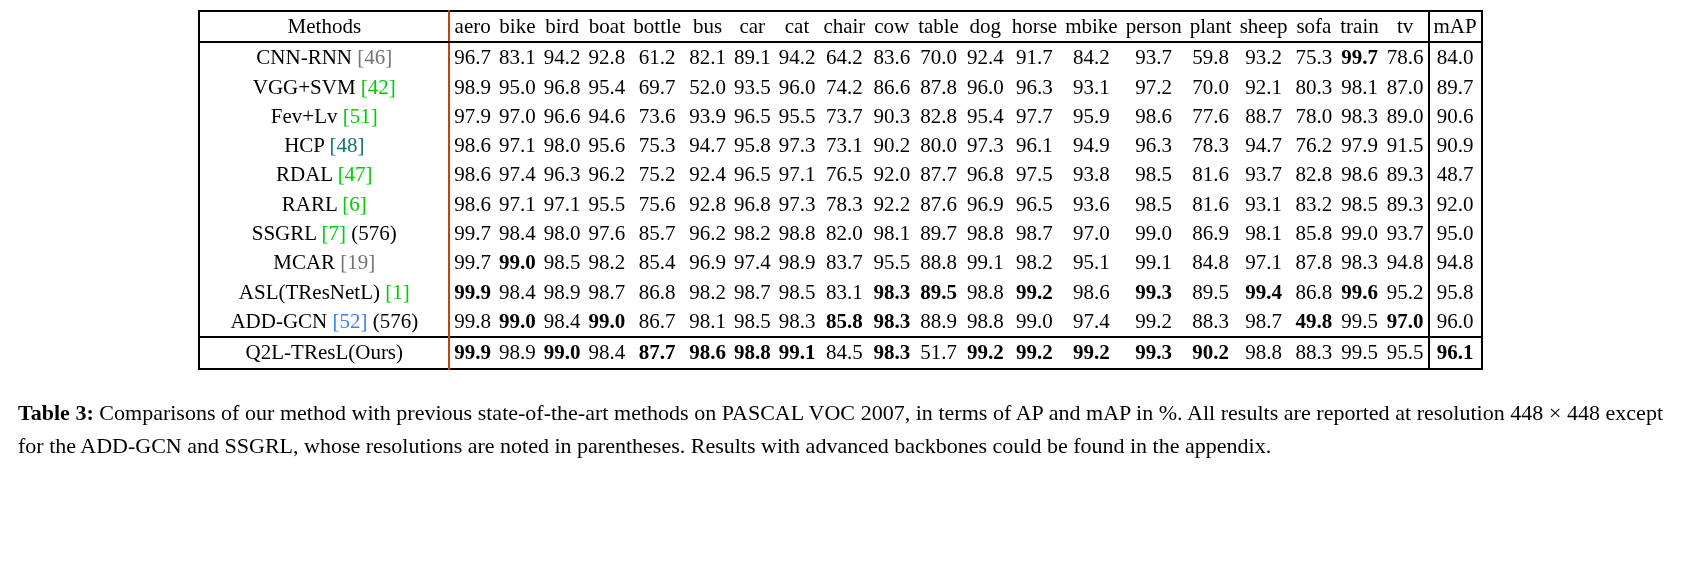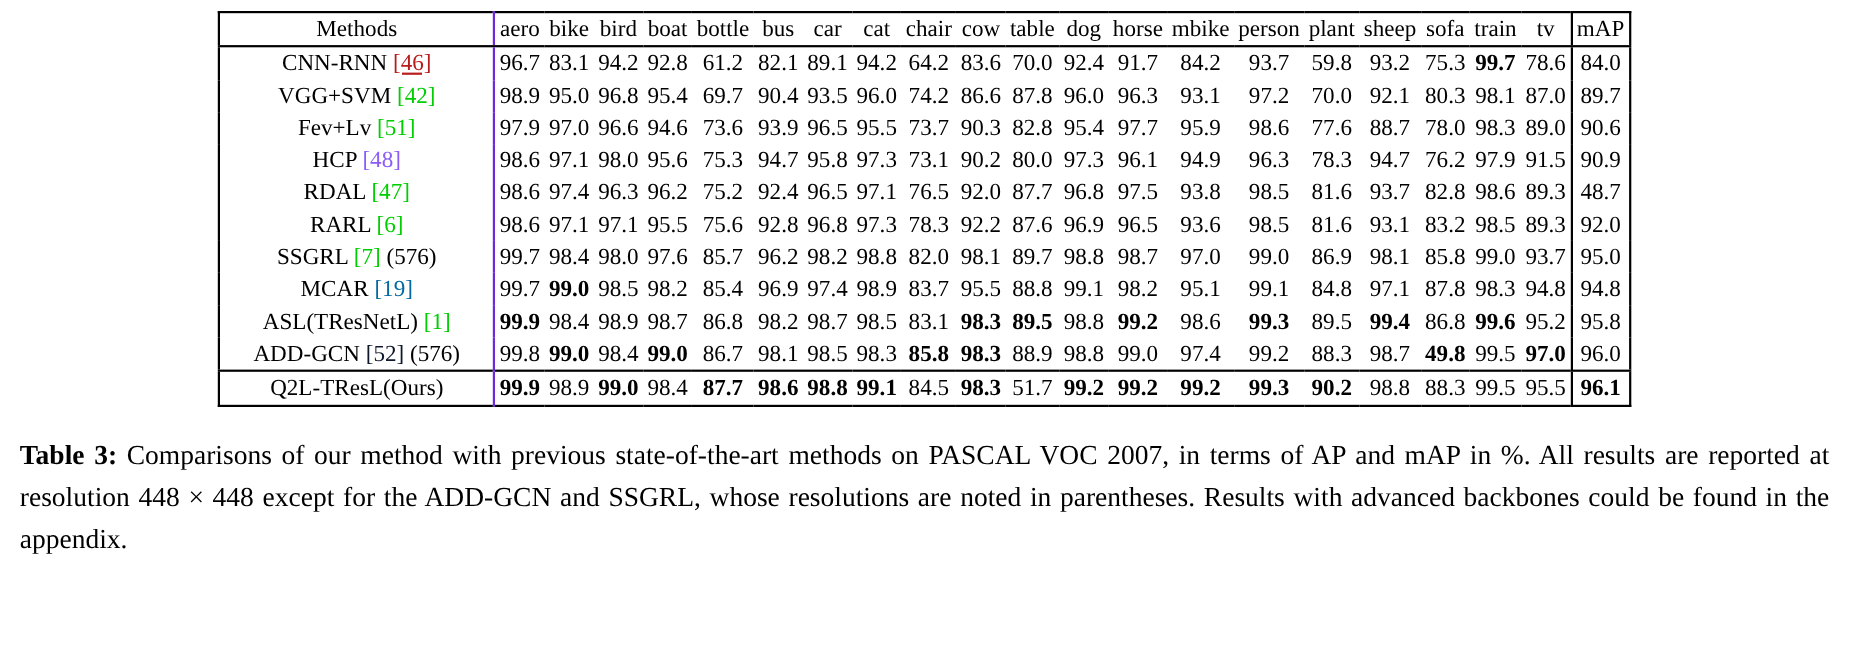--- a/index.html
+++ b/index.html
@@ -39,41 +39,41 @@
     border-top: 2px solid #000;
     border-bottom: 2px solid #000;
     border-left: 2px solid #000;
     border-right: 2px solid #000;
   }
   thead tr th {
     border-bottom: 2px solid #000;
   }
   
   .colsep-left {
-    border-left: 2px solid #6d28d9;
+    border-left: 2px solid #c2410c;
   }
   .method-col {
     min-width: 240px;
     padding-left: 10px;
     padding-right: 10px;
   }
   .map-col {
     border-left: 2px solid #000;
     padding-left: 9px;
     padding-right: 9px;
     border-radius: 13px;
   }
   tbody tr.last-block td {
     border-top: 2px solid #000;
   }
   .b { font-weight: bold; }
   .cite { color: #00ce00; }
   .caption {
     margin-top: 26px;
-    font-size: 25px;
+    font-size: 22px;
     line-height: 1.52;
     text-align: justify;
     padding: 0 4px;
   }
   .caption .lbl { }
 </style>
 </head>
 <body>
 
 <div class="page">
@@ -100,21 +100,21 @@
         <th>plant</th>
         <th>sheep</th>
         <th>sofa</th>
         <th>train</th>
         <th>tv</th>
         <th class="map-col">mAP</th>
       </tr>
     </thead>
     <tbody id="table-body">
         <tr>
-          <td class="method-col"><span>CNN-RNN</span> <span class="cite" style="color: #b91c1c; text-decoration: underline;">[46]</span></td>
+          <td class="method-col"><span>CNN-RNN</span> <span class="cite" style="color: #737373;">[46]</span></td>
           <td class="colsep-left">96.7</td>
           <td>83.1</td>
           <td>94.2</td>
           <td>92.8</td>
           <td>61.2</td>
           <td>82.1</td>
           <td>89.1</td>
           <td>94.2</td>
           <td>64.2</td>
           <td>83.6</td>
@@ -130,21 +130,21 @@
           <td>78.6</td>
           <td class="map-col">84.0</td>
         </tr>
         <tr>
           <td class="method-col"><span>VGG+SVM</span> <span class="cite" style="color: rgb(0, 206, 0);">[42]</span></td>
           <td class="colsep-left">98.9</td>
           <td>95.0</td>
           <td>96.8</td>
           <td>95.4</td>
           <td>69.7</td>
-          <td>90.4</td>
+          <td>52.0</td>
           <td>93.5</td>
           <td>96.0</td>
           <td>74.2</td>
           <td>86.6</td>
           <td>87.8</td>
           <td>96.0</td>
           <td>96.3</td>
           <td>93.1</td>
           <td>97.2</td>
           <td>70.0</td>
@@ -172,21 +172,21 @@
           <td>95.9</td>
           <td>98.6</td>
           <td>77.6</td>
           <td>88.7</td>
           <td>78.0</td>
           <td>98.3</td>
           <td>89.0</td>
           <td class="map-col">90.6</td>
         </tr>
         <tr>
-          <td class="method-col"><span>HCP</span> <span class="cite" style="color: #8b5cf6;">[48]</span></td>
+          <td class="method-col"><span>HCP</span> <span class="cite" style="color: #0f766e;">[48]</span></td>
           <td class="colsep-left">98.6</td>
           <td>97.1</td>
           <td>98.0</td>
           <td>95.6</td>
           <td>75.3</td>
           <td>94.7</td>
           <td>95.8</td>
           <td>97.3</td>
           <td>73.1</td>
           <td>90.2</td>
@@ -268,21 +268,21 @@
           <td>97.0</td>
           <td>99.0</td>
           <td>86.9</td>
           <td>98.1</td>
           <td>85.8</td>
           <td>99.0</td>
           <td>93.7</td>
           <td class="map-col">95.0</td>
         </tr>
         <tr>
-          <td class="method-col"><span>MCAR</span> <span class="cite" style="color: #0369a1; text-align: center;">[19]</span></td>
+          <td class="method-col"><span>MCAR</span> <span class="cite" style="color: #737373; text-align: center;">[19]</span></td>
           <td class="colsep-left">99.7</td>
           <td><span class="b">99.0</span></td>
           <td>98.5</td>
           <td>98.2</td>
           <td>85.4</td>
           <td>96.9</td>
           <td>97.4</td>
           <td>98.9</td>
           <td>83.7</td>
           <td>95.5</td>
@@ -316,21 +316,21 @@
           <td>98.6</td>
           <td><span class="b">99.3</span></td>
           <td>89.5</td>
           <td><span class="b">99.4</span></td>
           <td>86.8</td>
           <td><span class="b">99.6</span></td>
           <td>95.2</td>
           <td class="map-col">95.8</td>
         </tr>
         <tr>
-          <td class="method-col"><span>ADD-GCN</span> <span class="cite" style="color: #0f172a;">[52]</span><span> (576)</span></td>
+          <td class="method-col"><span>ADD-GCN</span> <span class="cite" style="color: #3b82f6;">[52]</span><span> (576)</span></td>
           <td class="colsep-left">99.8</td>
           <td><span class="b">99.0</span></td>
           <td>98.4</td>
           <td><span class="b">99.0</span></td>
           <td>86.7</td>
           <td>98.1</td>
           <td>98.5</td>
           <td>98.3</td>
           <td><span class="b">85.8</span></td>
           <td><span class="b">98.3</span></td>

